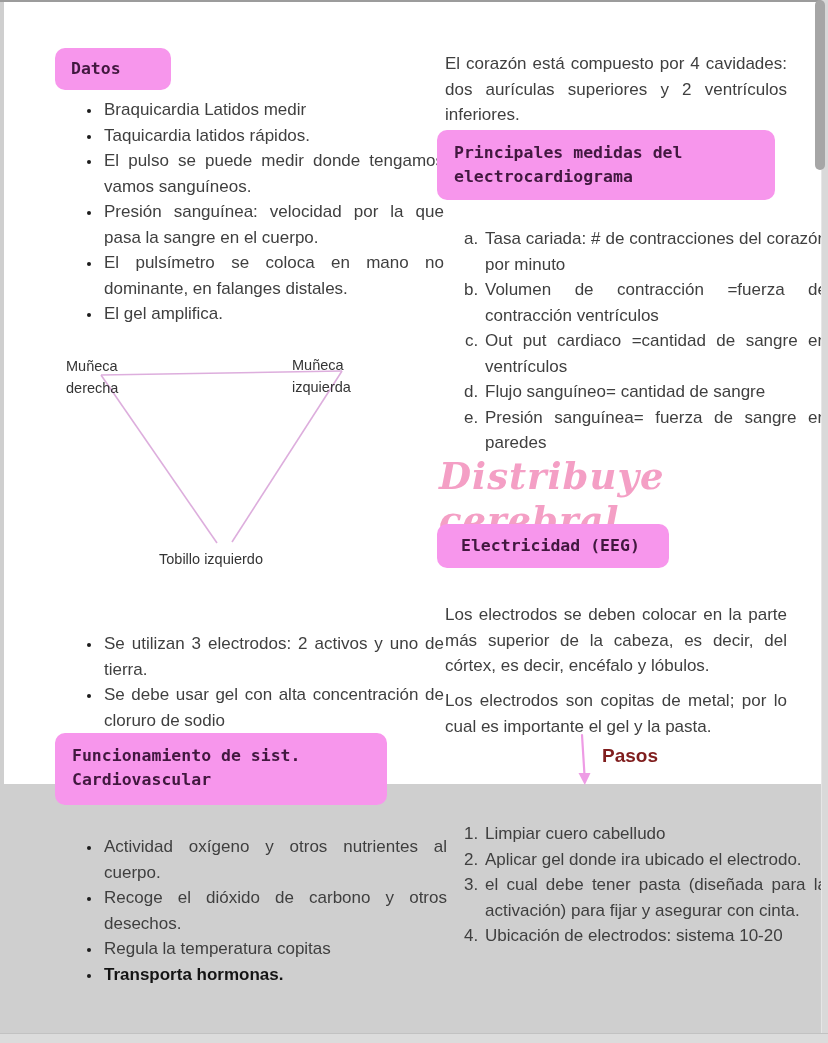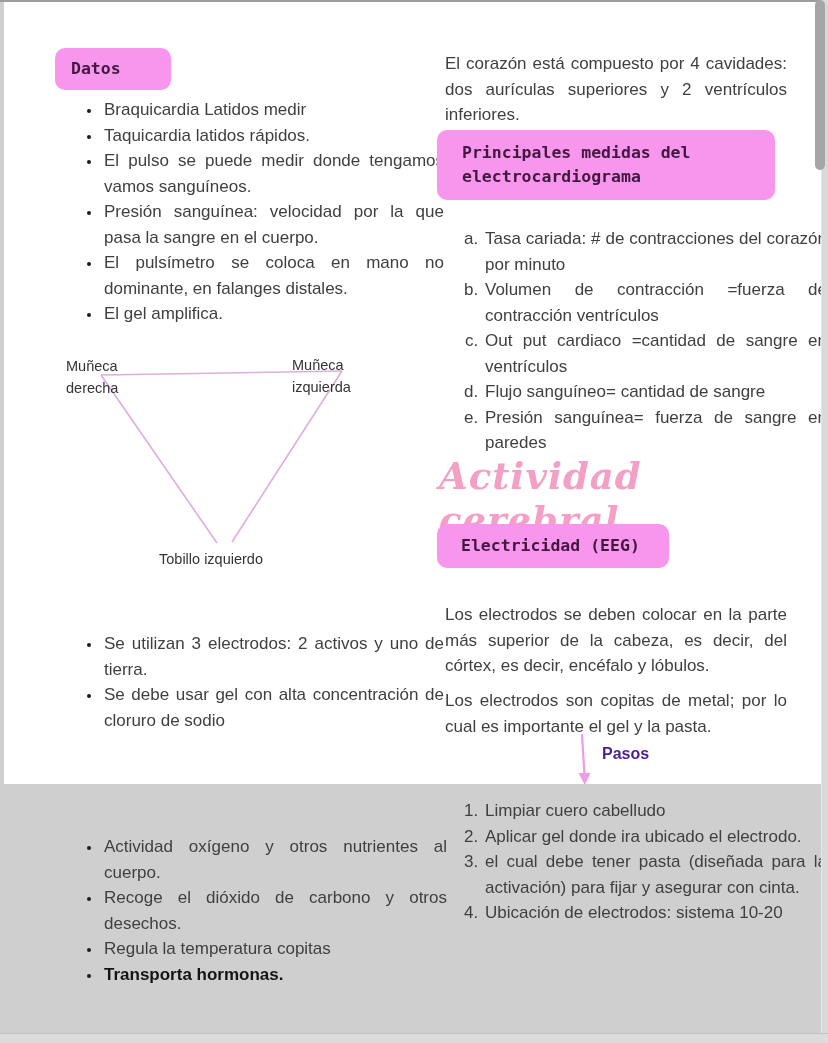--- a/index.html
+++ b/index.html
@@ -24,21 +24,21 @@
   
   .hl-box{
     position:absolute;
     background:#f796ec;
     border-radius:10px;
     color:#41183f;
     font-family:"DejaVu Sans Mono","Liberation Mono",monospace;
     font-weight:bold;
     font-size:16.5px;
     line-height:24px;
-    padding:11px 25px;
+    padding:11px 17px;
     white-space:pre-line;
     box-sizing:border-box;
   }
 
   
   .para{
     position:absolute;
     color:#3f3f3f;
     font-size:17px;
     line-height:25.5px;
@@ -80,21 +80,21 @@
     font-weight:bold;
     font-size:37px;
     letter-spacing:1px;
     margin:0;
   }
 
   
   .pasos-wrap{position:absolute;left:570px;top:731px;width:120px;height:56px;}
   .pasos-label{
     position:absolute;left:28px;top:12px;
-    color:#4c1d95;font-weight:bold;font-size:16px;
+    color:#7f1d1d;font-weight:bold;font-size:19px;
   }
 </style>
 </head>
 <body>
 
 <div class="page">
 
   <div class="hl-box" style="left:51px;top:46px;min-width:116px;height:42px;padding:9px 16px;">Datos</div>
 
   <ul class="bullets" style="left:51px;top:95px;width:342px;">
@@ -117,20 +117,22 @@
     <span class="dg-label lbl-tr">Muñeca
 izquierda</span>
     <span class="dg-label lbl-b">Tobillo izquierdo</span>
   </div>
 
   <ul class="bullets" style="left:51px;top:629px;width:342px;">
       <li>Se utilizan 3 electrodos: 2 activos y uno de tierra.</li>
       <li>Se debe usar gel con alta concentración de cloruro de sodio</li>
     </ul>
 
+  <div class="hl-box" style="left:51px;top:731px;width:332px;height:72px;">Funcionamiento de sist.
+Cardiovascular</div>
 
   <ul class="bullets" style="left:51px;top:832px;width:345px;">
       <li>Actividad oxígeno y otros nutrientes al cuerpo.</li>
       <li>Recoge el dióxido de carbono y otros desechos.</li>
       <li>Regula la temperatura copitas</li>
       <li class="bold">Transporta hormonas.</li>
     </ul>
 
   <p class="para" style="left:433px;top:41px;width:342px;">El corazón está compuesto por 4 cavidades: dos aurículas superiores y 2 ventrículos inferiores.</p>
 
@@ -138,37 +140,37 @@
 electrocardiograma</div>
 
   <ol class="alpha" style="left:433px;top:224px;width:344px;">
       <li>Tasa cariada: # de contracciones del corazón por minuto</li>
       <li>Volumen de contracción =fuerza de contracción ventrículos</li>
       <li>Out put cardiaco =cantidad de sangre en ventrículos</li>
       <li>Flujo sanguíneo= cantidad de sangre</li>
       <li>Presión sanguínea= fuerza de sangre en paredes</li>
     </ol>
 
-  <h1 class="script-title">Actividad cerebral</h1>
+  <h1 class="script-title">Distribuye cerebral</h1>
 
   <div class="hl-box" style="left:433px;top:522px;min-width:232px;height:44px;padding:10px 24px;">Electricidad (EEG)</div>
 
   <p class="para" style="left:433px;top:592px;width:342px;">Los electrodos se deben colocar en la parte más superior de la cabeza, es decir, del córtex, es decir, encéfalo y lóbulos.</p>
 
   <p class="para" style="left:433px;top:678px;width:342px;">Los electrodos son copitas de metal; por lo cual es importante el gel y la pasta.</p>
 
   <div class="pasos-wrap">
     <svg width="22" height="56" viewBox="0 0 22 56">
       <line x1="8" y1="2" x2="10.5" y2="42" stroke="#ee9ce5" stroke-width="2.2" stroke-linecap="round"></line>
       <path d="M 4.5 40 L 16.5 40 L 10.8 52 Z" fill="#ee9ce5"></path>
     </svg>
     <span class="pasos-label">Pasos</span>
   </div>
 
-  <ol class="nums" style="left:433px;top:796px;width:344px;">
+  <ol class="nums" style="left:433px;top:819px;width:344px;">
       <li>Limpiar cuero cabelludo</li>
       <li>Aplicar gel donde ira ubicado el electrodo.</li>
       <li>el cual debe tener pasta (diseñada para la activación) para fijar y asegurar con cinta.</li>
       <li>Ubicación de electrodos: sistema 10-20</li>
     </ol>
 
 </div>
 
 <div class="top-edge"></div>
 <div class="right-edge"></div>

